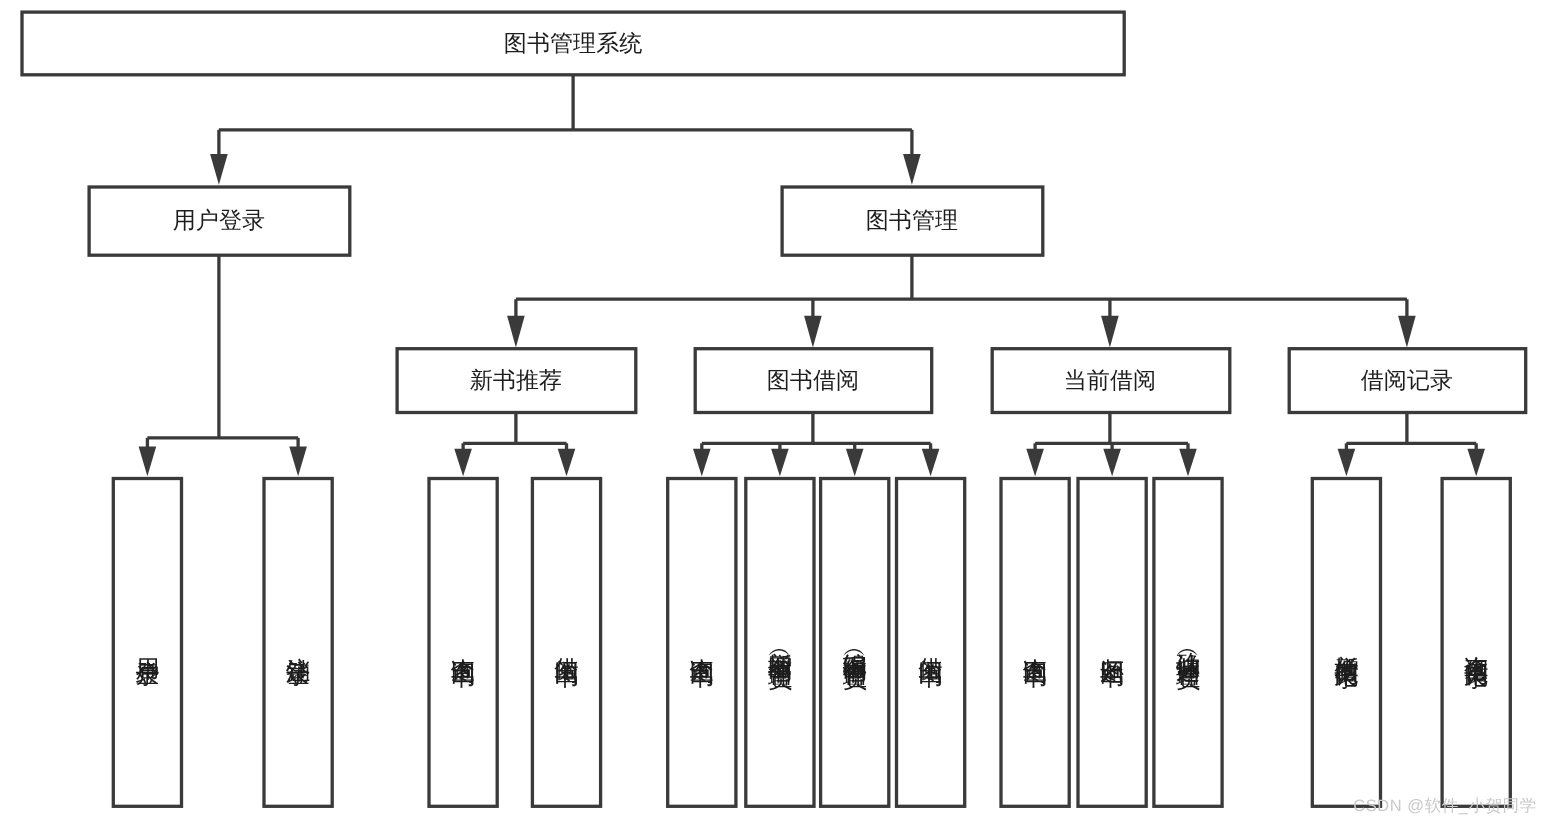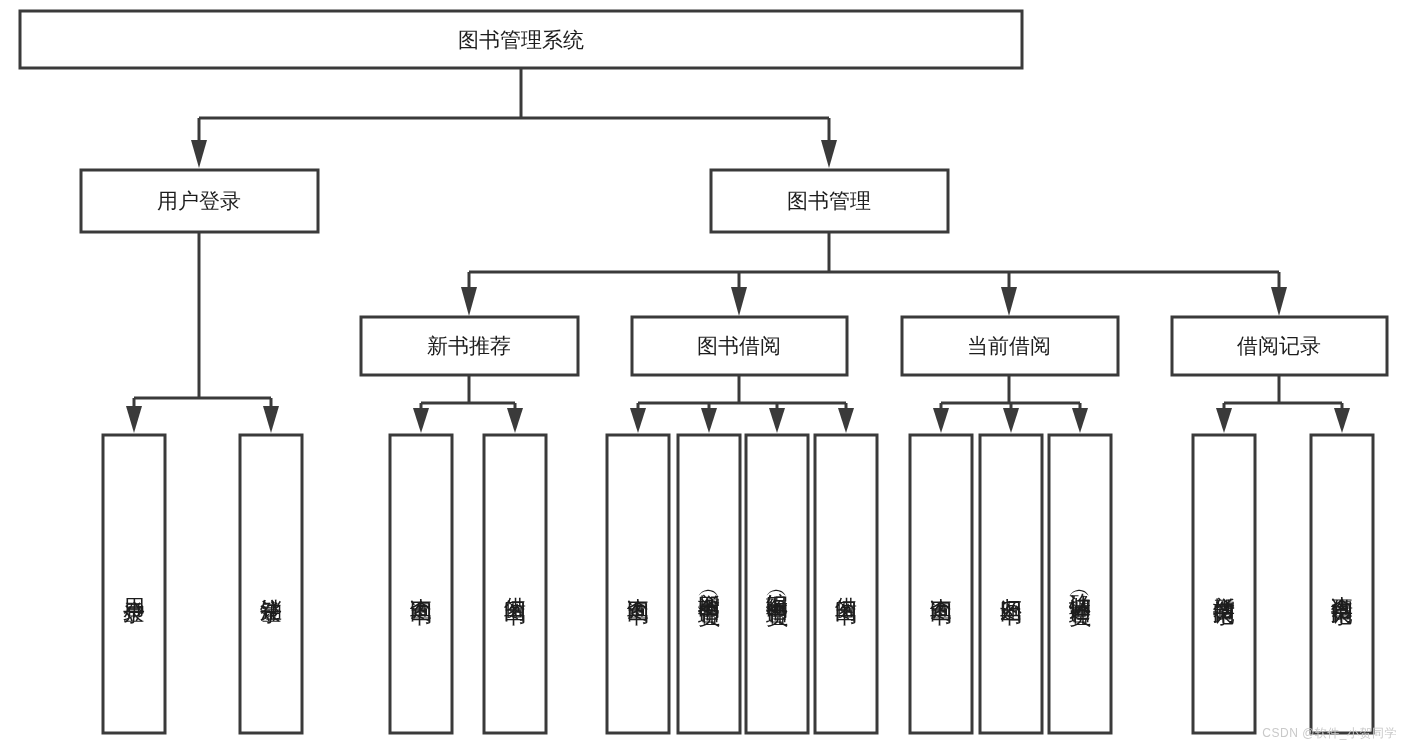--- a/index.html
+++ b/index.html
@@ -6,21 +6,21 @@
   body{width:1405px;height:747px;overflow:hidden;
        font-family:"Liberation Sans","DejaVu Sans",sans-serif;}
   #stage{position:relative;width:1405px;height:747px;background:#fff;}
   svg#diagram{position:absolute;left:0;top:0;width:1405px;height:747px;}
   .node-rect{fill:#ffffff;stroke:#3a3a3a;stroke-width:3;}
   .connector{stroke:#3a3a3a;stroke-width:3;fill:none;}
   .arrow-head{fill:#3a3a3a;stroke:none;}
   .node-label{fill:#1d1d1d;font-family:"Liberation Sans","DejaVu Sans",sans-serif;
               font-size:21px;text-anchor:middle;dominant-baseline:middle;}
   .watermark{position:absolute;right:8px;bottom:5px;color:#c9c9c9;
-             font-size:12px;font-family:"Liberation Sans","DejaVu Sans",sans-serif;
+             font-size:15px;font-family:"Liberation Sans","DejaVu Sans",sans-serif;
              letter-spacing:0.5px;white-space:nowrap;}
 </style>
 </head>
 <body>
 
 <div id="stage">
 
   <svg id="diagram" viewBox="0 0 1405 747">
     <defs></defs>
 

